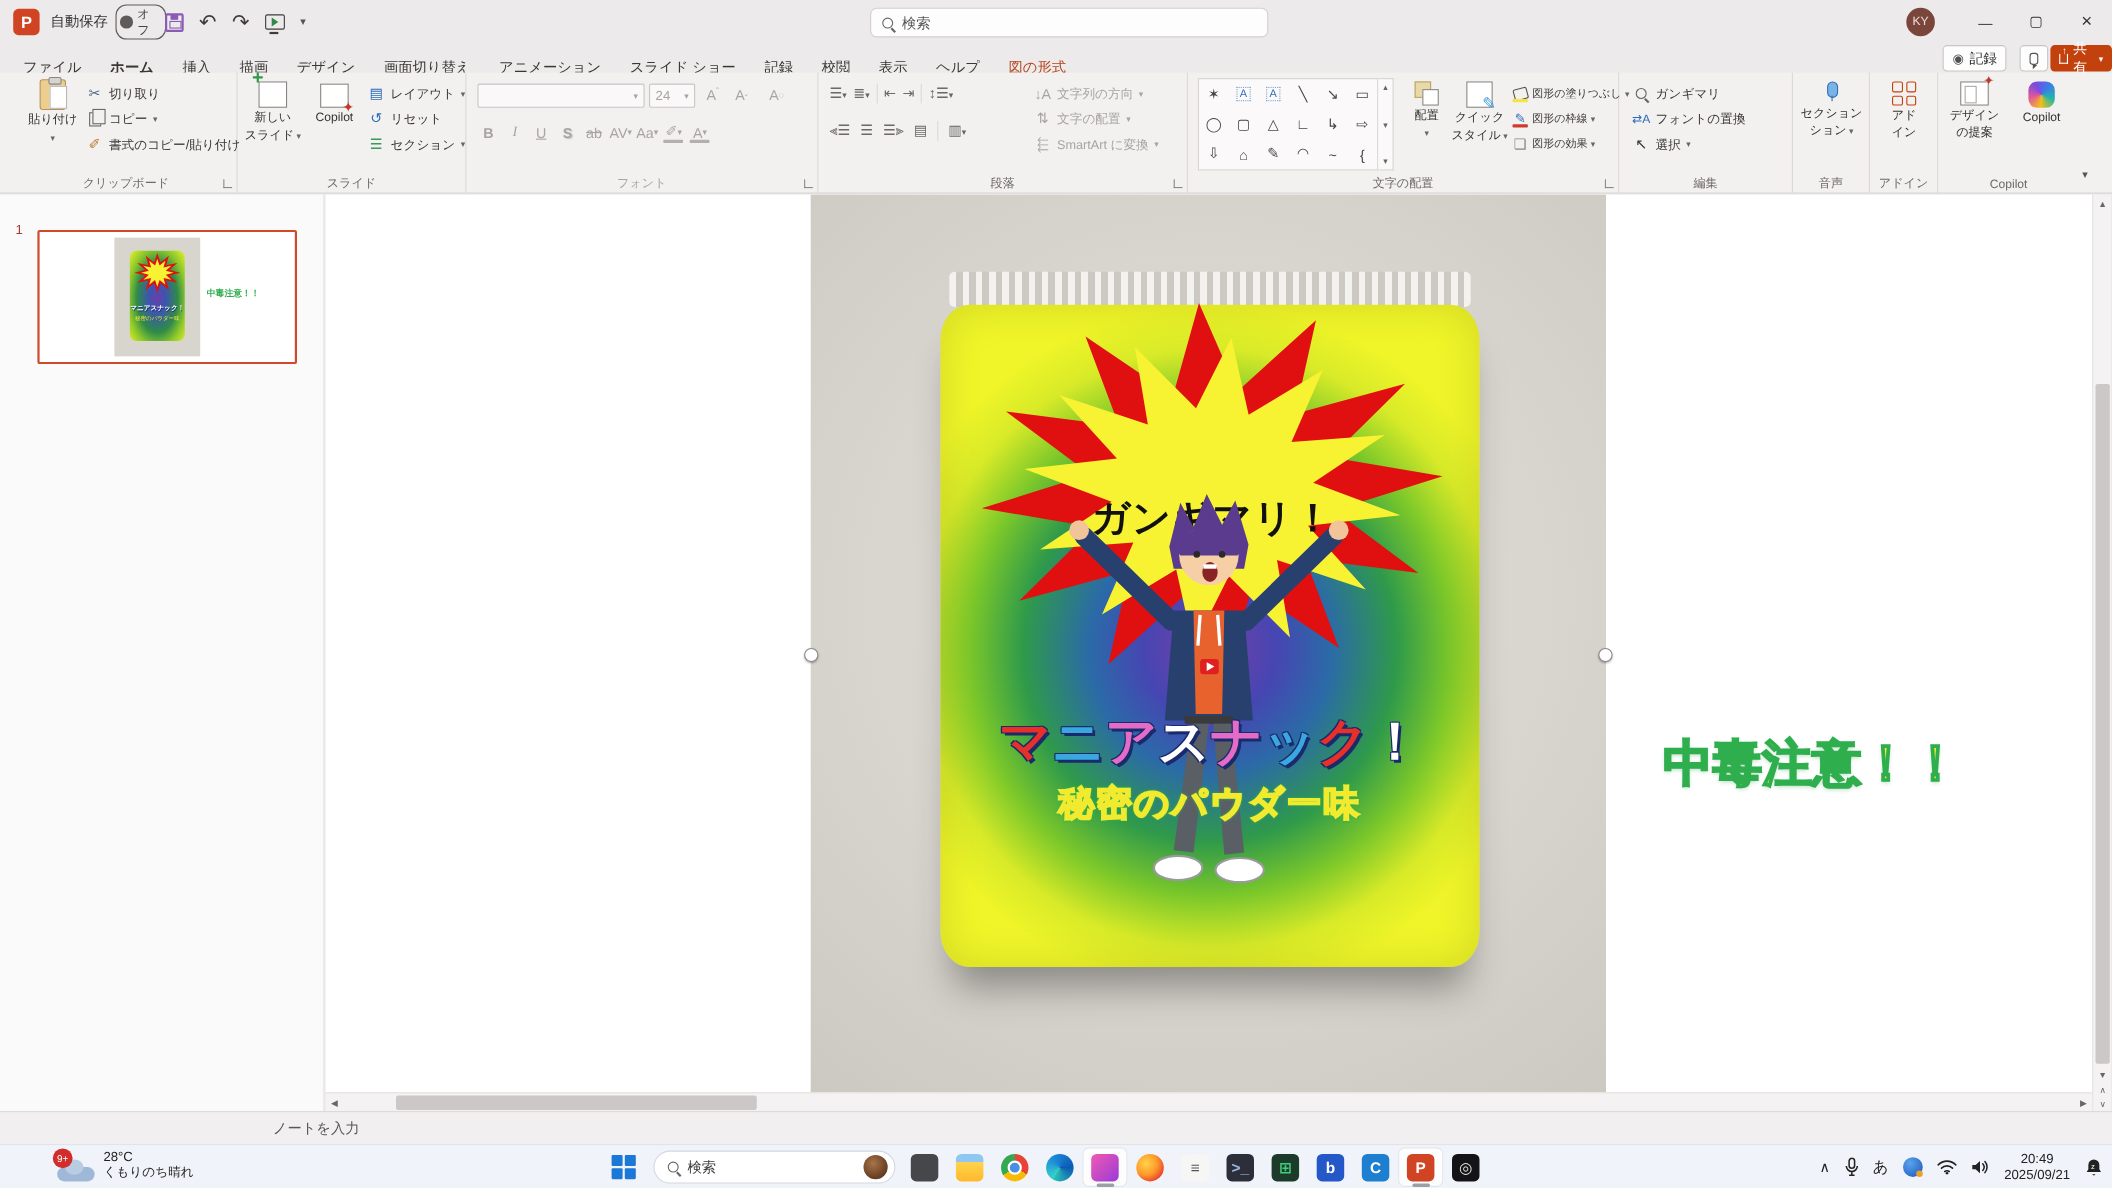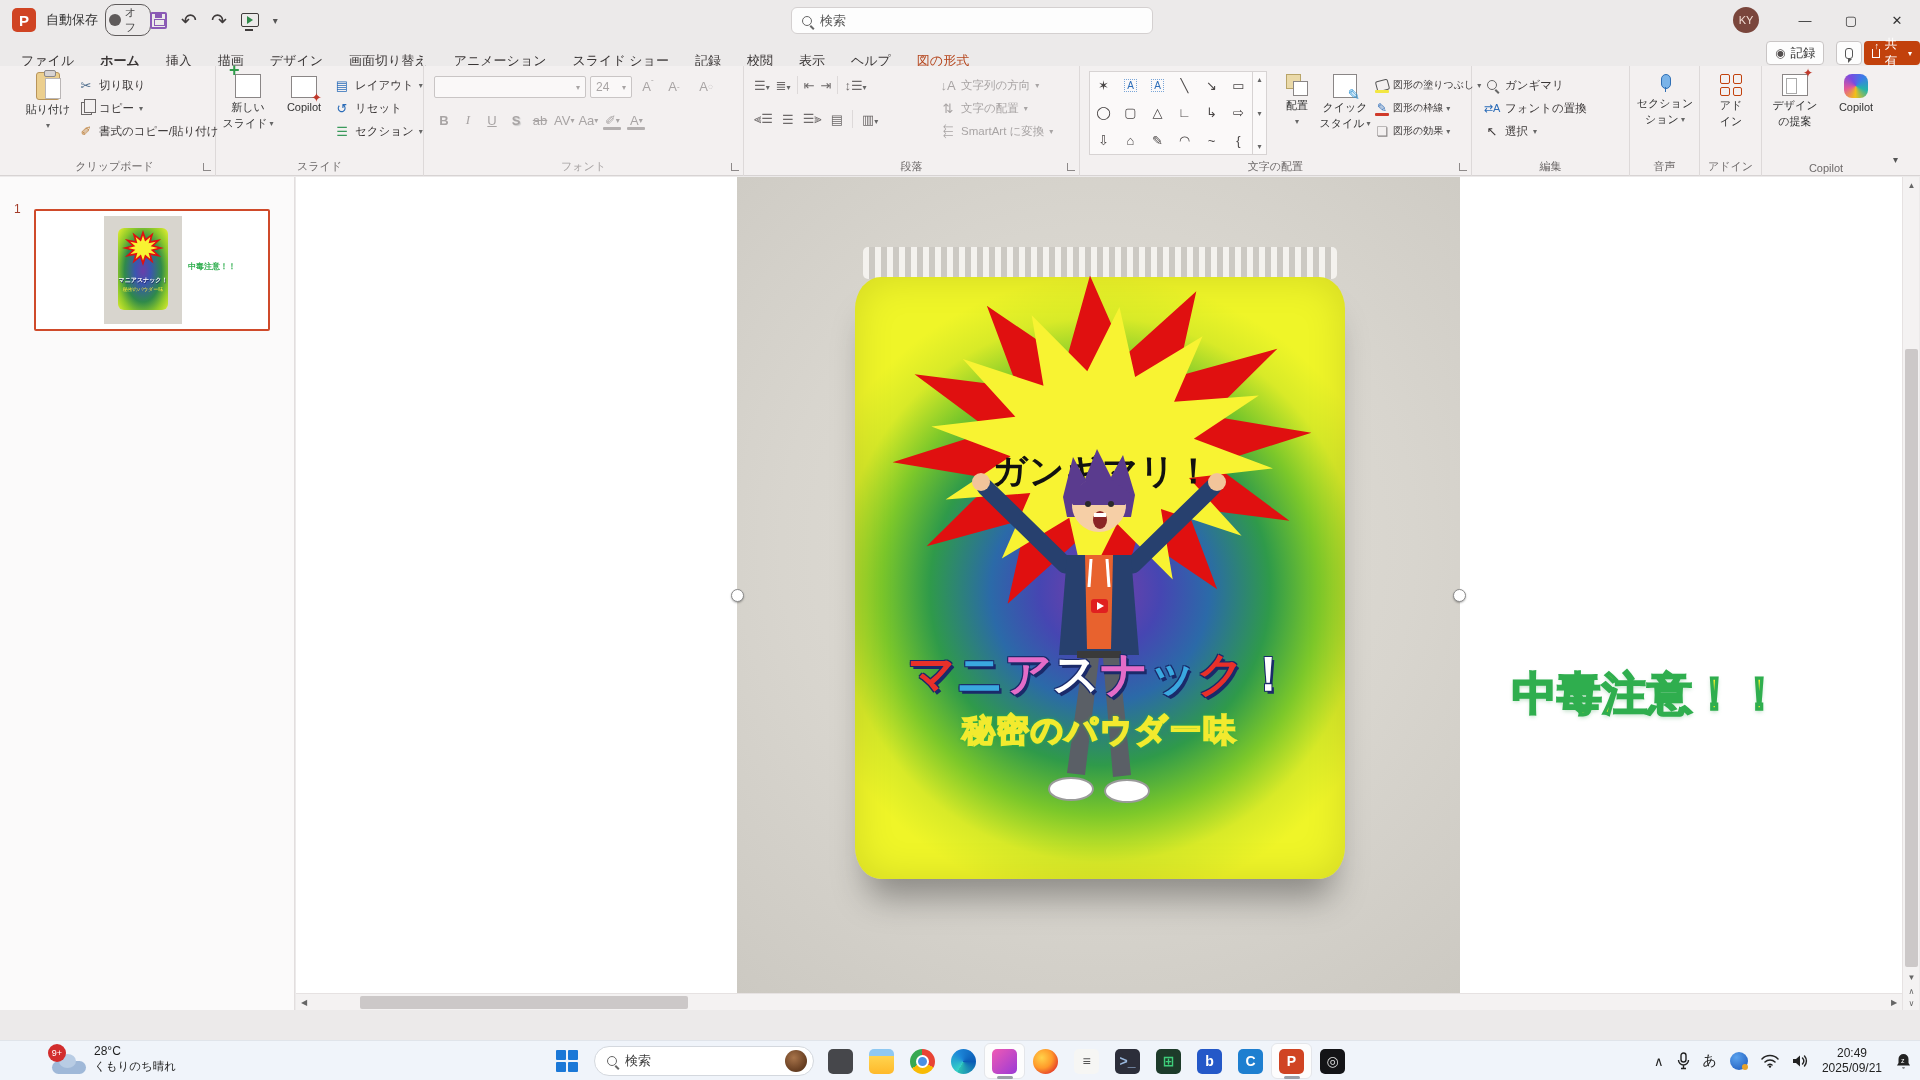--- a/index.html
+++ b/index.html
@@ -589,20 +589,23 @@
     <span class="arr" style="top:792px;">▼</span>
     <span class="arr" style="top:806px;">∧</span>
     <span class="arr" style="top:818px;">∨</span>
   </div>
   <div class="hscroll">
     <span class="arr" style="left:0;">◀</span>
     <div class="hthumb"></div>
     <span class="arr" style="right:0;">▶</span>
   </div>
 
+  <div class="notesbar">
+    <span class="notes-text">ノートを入力</span>
+  </div>
 
   <div class="taskbar">
     <div class="weather">
       <span class="cloud">
           <span class="wbadge">9+</span>
         </span>
       <span class="wtext">
         <span>28°C</span>
         <span class="cond">くもりのち晴れ</span>
       </span>

